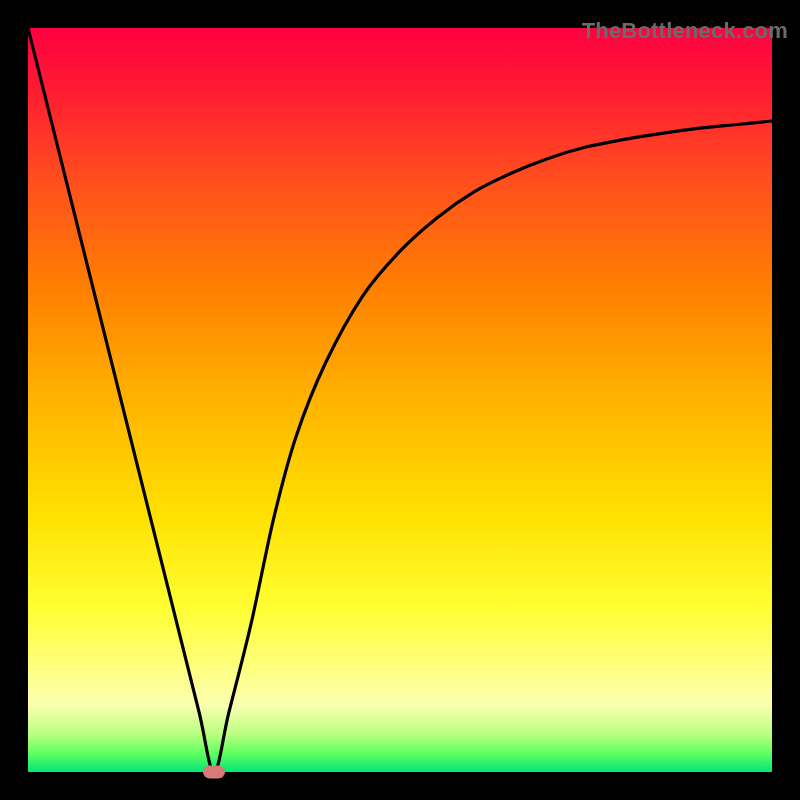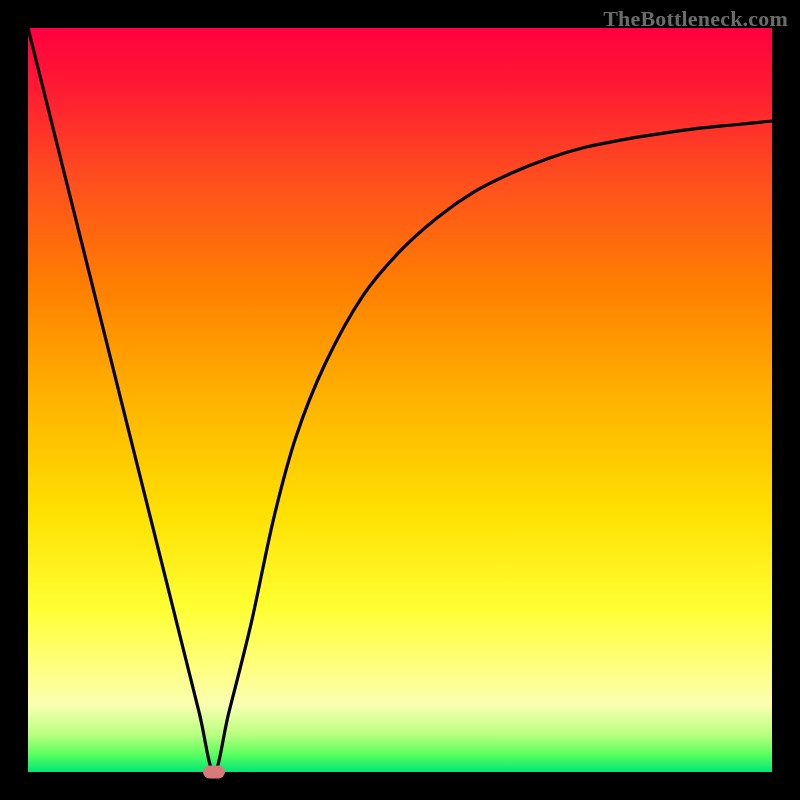--- a/index.html
+++ b/index.html
@@ -26,23 +26,23 @@
       #ffff33 78%,
       #ffff80 86%,
       #faffb0 91%,
       #b8ff80 95%,
       #60ff60 97.5%,
       #00e676 100%
     );
   }
   .watermark {
     position: absolute;
-    top: 6px;
+    top: 18px;
     right: 12px;
-    font-family: Liberation Serif, serif;
+    font-family: Liberation Sans, sans-serif;
     font-size: 22px;
     font-weight: 600;
     color: #6b6b6b;
     letter-spacing: 0.2px;
   }
   .curve {
     position: absolute;
     left: 0; top: 0;
     width: 744px;
     height: 744px;

